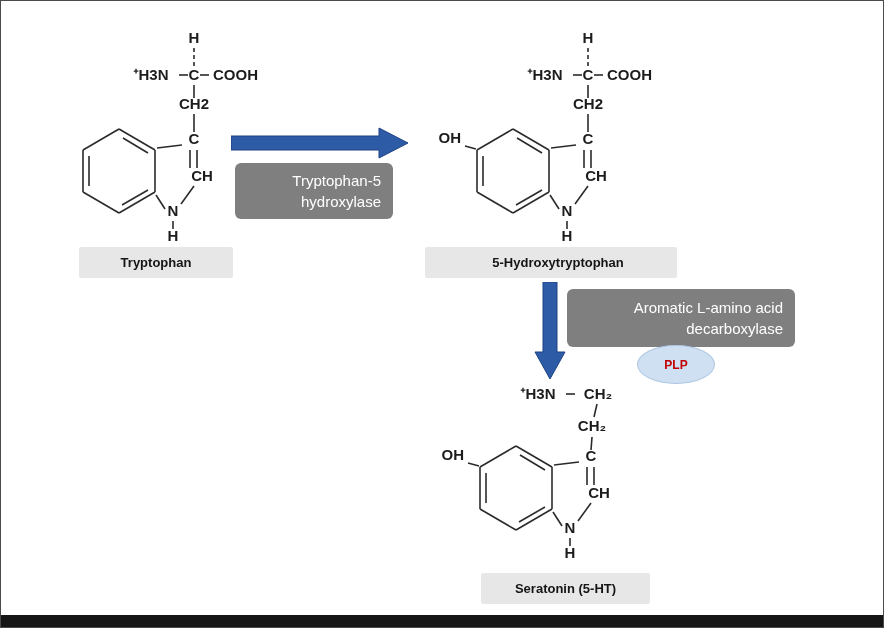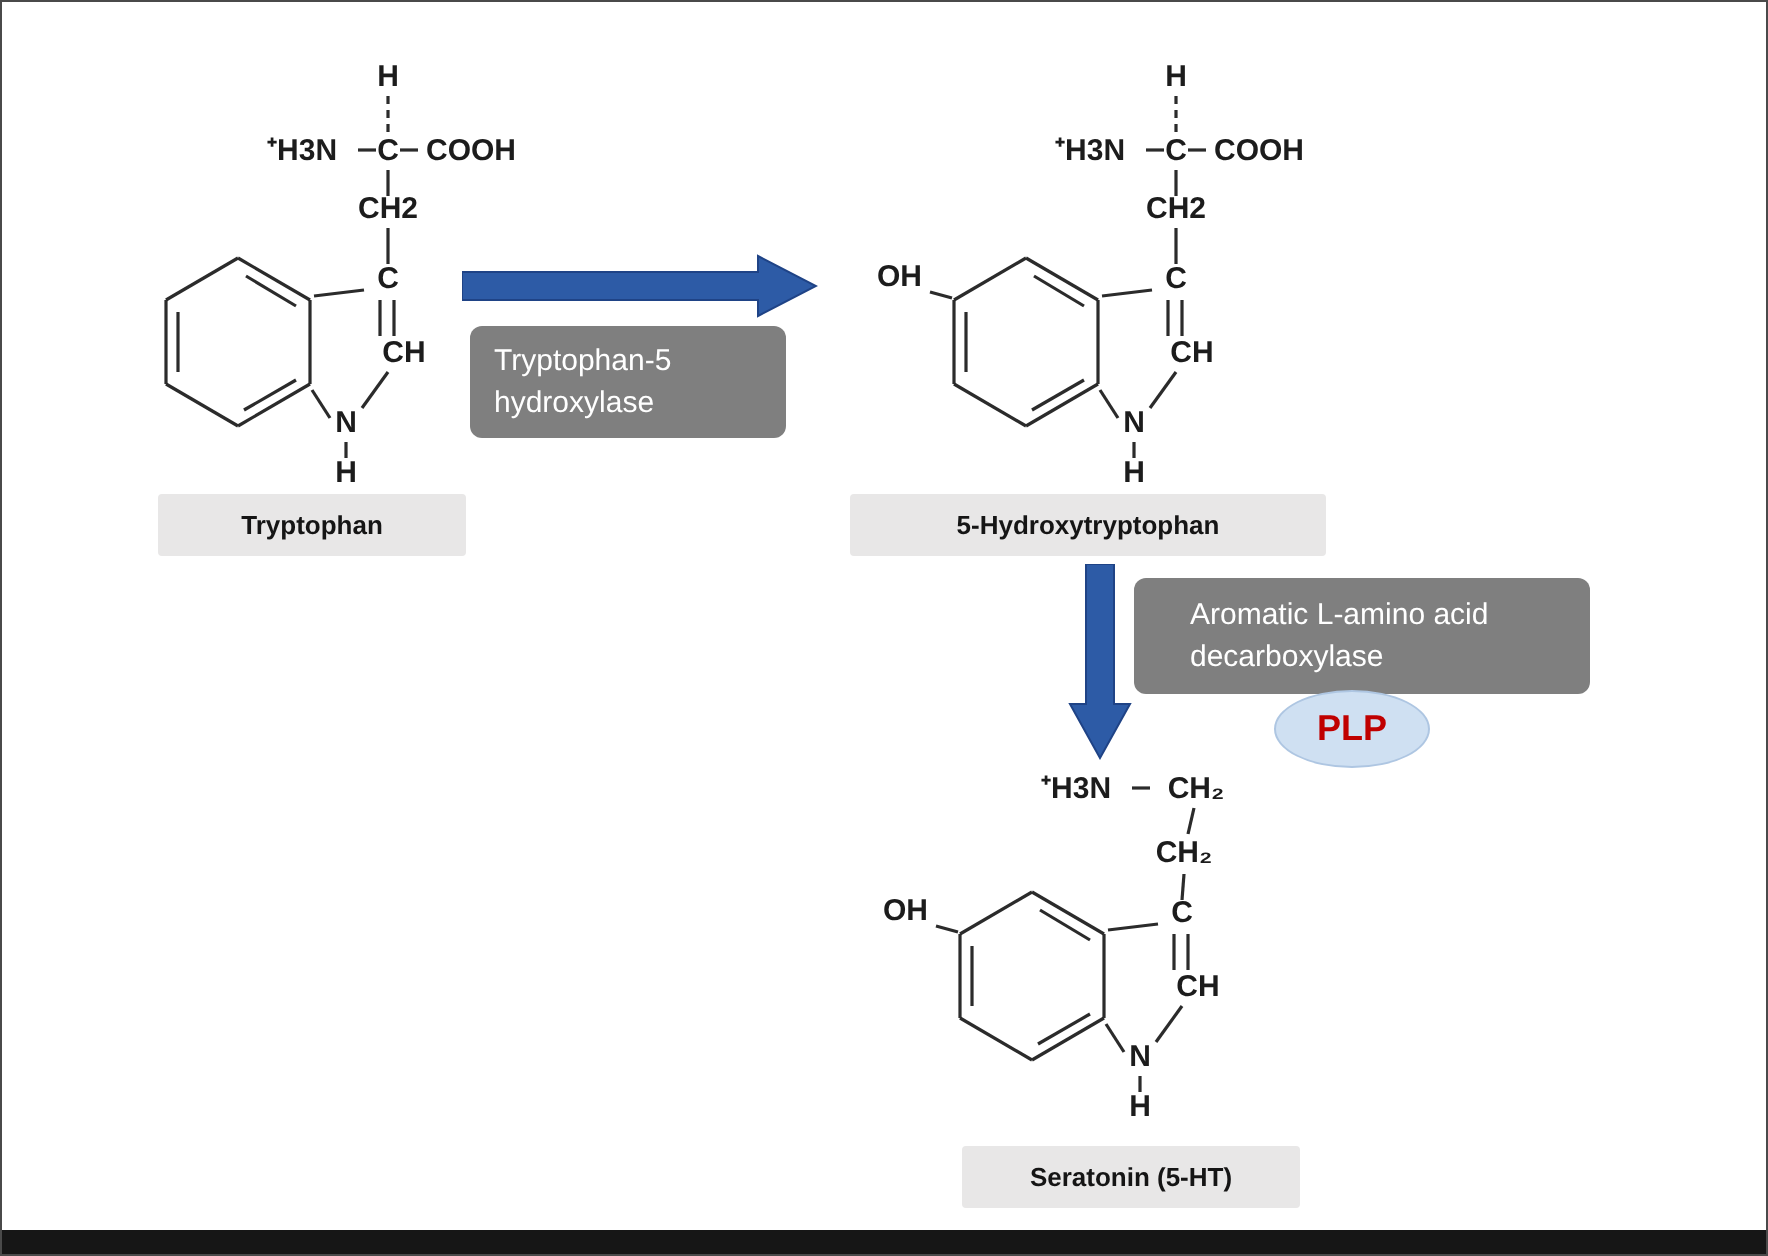--- a/index.html
+++ b/index.html
@@ -10,26 +10,26 @@
   }
   .name-box {
     position:absolute; background:#e8e7e7; color:#151515;
     font-weight:bold; font-size:13px;
     display:flex; align-items:center; justify-content:center;
     border-radius:2px;
   }
   .enzyme-box {
     position:absolute; background:#7f7f7f; color:#ffffff; font-size:15px;
     border-radius:6px; display:flex; align-items:center; justify-content:center;
-    text-align:left; padding:4px 12px; box-sizing:border-box; line-height:1.4;
+    text-align:right; padding:4px 12px; box-sizing:border-box; line-height:1.4;
   }
   .plp {
     position:absolute; background:#cfe0f2; border:1px solid #aec6e2;
     border-radius:50%; display:flex; align-items:center; justify-content:center;
-    color:#c00000; font-weight:bold; font-size:18px;
+    color:#c00000; font-weight:bold; font-size:12px;
   }
   .mol { position:absolute; }
   .mol text {
     font-family:"Liberation Sans", sans-serif; font-weight:bold;
     font-size:15px; fill:#1c1c1c;
   }
   .mol line { stroke:#2b2b2b; stroke-width:1.6; }
   .arrow { position:absolute; }
   .arrow polygon { fill:#2d5ba6; stroke:#1f4386; stroke-width:1; }
   .bottom-bar { position:absolute; left:0; top:614px; width:884px; height:14px; background:#161616; }
@@ -119,21 +119,21 @@
     <text x="122" y="63" text-anchor="middle">⁺H3N</text>
     <text x="165" y="63" text-anchor="middle">C</text>
     <text x="184" y="63" text-anchor="start">COOH</text>
     <text x="165" y="92" text-anchor="middle">CH2</text>
     <text x="165" y="127" text-anchor="middle">C</text>
     <text x="173" y="164" text-anchor="middle">CH</text>
     <text x="144" y="199" text-anchor="middle">N</text>
     <text x="144" y="224" text-anchor="middle">H</text>
   </svg>
 
-  <div class="name-box" style="left:424px; top:246px; width:238px; height:31px;">5-Hydroxytryptophan</div>
+  <div class="name-box" style="left:424px; top:246px; width:238px; height:31px;padding-left:14px;">5-Hydroxytryptophan</div>
 
   <svg class="arrow" style="left:533px; top:281px;" width="32" height="98" viewBox="0 0 32 98">
     <polygon points="9,0 23,0 23,70 31,70 16,97 1,70 9,70"></polygon>
   </svg>
 
   <div class="enzyme-box" style="left:566px; top:288px; width:228px; height:58px;padding-left:28px;">Aromatic L-amino acid decarboxylase</div>
 
   <div class="plp" style="left:636px; top:344px; width:76px; height:37px;">PLP</div>
 
   <svg class="mol" style="left:425px; top:372px;" width="240" height="200" viewBox="0 0 240 200">

